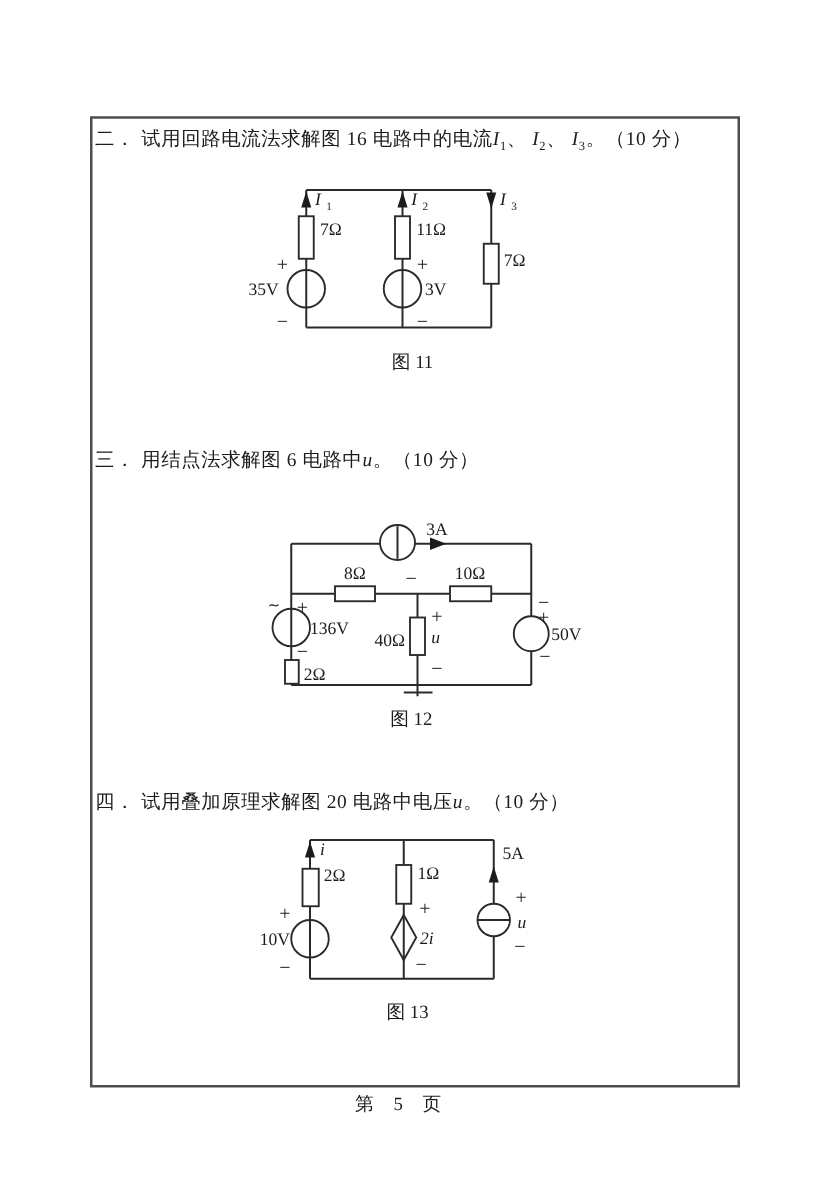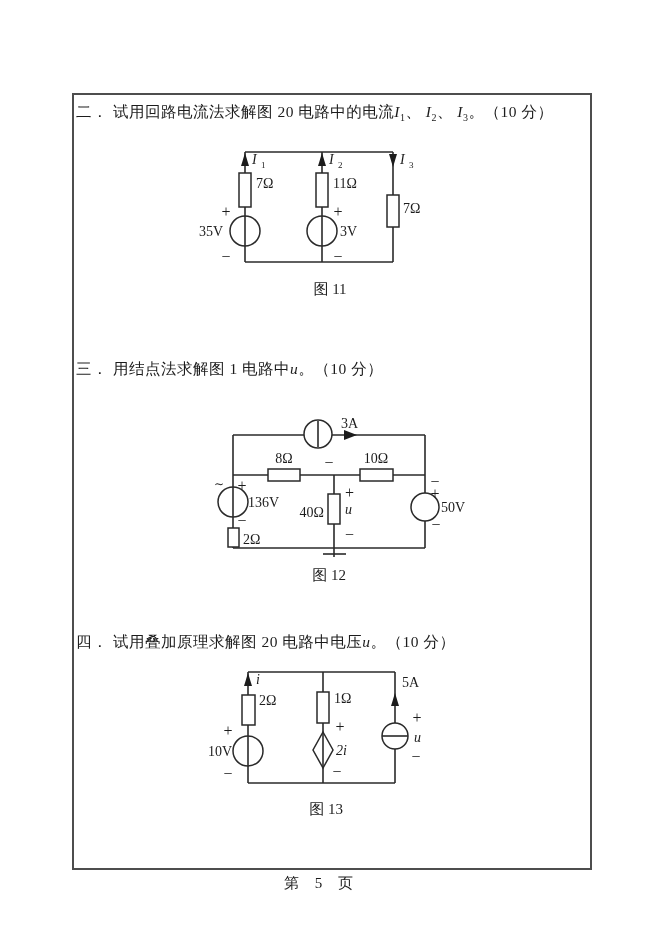--- a/index.html
+++ b/index.html
@@ -40,21 +40,21 @@
   }
 </style>
 </head>
 <body>
 
 <div class="page">
   <div class="border-box"></div>
 
   <div class="problem" style="left:76px;top:101px;">
     <span class="pnum">二．</span>
-    <span><span>试用回路电流法求解图 20 电路中的电流</span><span class="var">I</span><sub>1</sub><span>、 </span><span class="var">I</span><sub>2</sub><span>、 </span><span class="var">I</span><sub>3</sub><span>。（10 分）</span></span>
+    <span><span>试用回路电流法求解图 16 电路中的电流</span><span class="var">I</span><sub>1</sub><span>、 </span><span class="var">I</span><sub>2</sub><span>、 </span><span class="var">I</span><sub>3</sub><span>。（10 分）</span></span>
   </div>
 
   <svg class="figsvg" style="left:195px;top:145px;" width="300" height="160" viewBox="0 0 300 160">
     <g>
       <line class="wire" x1="50" y1="7" x2="198" y2="7"></line>
       <line class="wire" x1="50" y1="117" x2="198" y2="117"></line>
       <line class="wire" x1="50" y1="7" x2="50" y2="117"></line>
       <line class="wire" x1="127" y1="7" x2="127" y2="117"></line>
       <line class="wire" x1="198" y1="7" x2="198" y2="117"></line>
     </g>
@@ -83,21 +83,21 @@
       <text x="31" y="117" class="sign" text-anchor="middle">−</text>
       <text x="143" y="72" class="sign" text-anchor="middle">+</text>
       <text x="145" y="91">3V</text>
       <text x="143" y="117" class="sign" text-anchor="middle">−</text>
       <text x="135" y="149" class="cap" text-anchor="middle">图 11</text>
     </g>
   </svg>
 
   <div class="problem" style="left:76px;top:358px;">
     <span class="pnum">三．</span>
-    <span><span>用结点法求解图 1 电路中</span><span class="var">u</span><span>。（10 分）</span></span>
+    <span><span>用结点法求解图 6 电路中</span><span class="var">u</span><span>。（10 分）</span></span>
   </div>
 
   <svg class="figsvg" style="left:195px;top:408px;" width="300" height="180" viewBox="0 0 300 180">
     <g>
       <line class="wire" x1="38" y1="27" x2="230" y2="27"></line>
       <line class="wire" x1="38" y1="67" x2="230" y2="67"></line>
       <line class="wire" x1="38" y1="140" x2="230" y2="140"></line>
       <line class="wire" x1="38" y1="27" x2="38" y2="140"></line>
       <line class="wire" x1="230" y1="27" x2="230" y2="140"></line>
       <line class="wire" x1="139" y1="67" x2="139" y2="140"></line>

